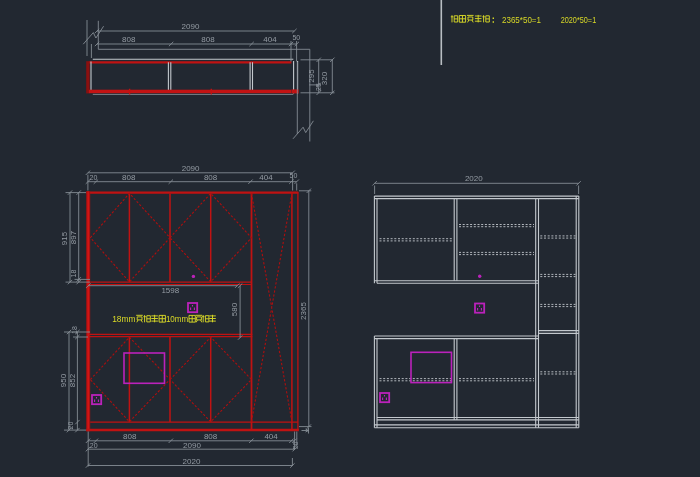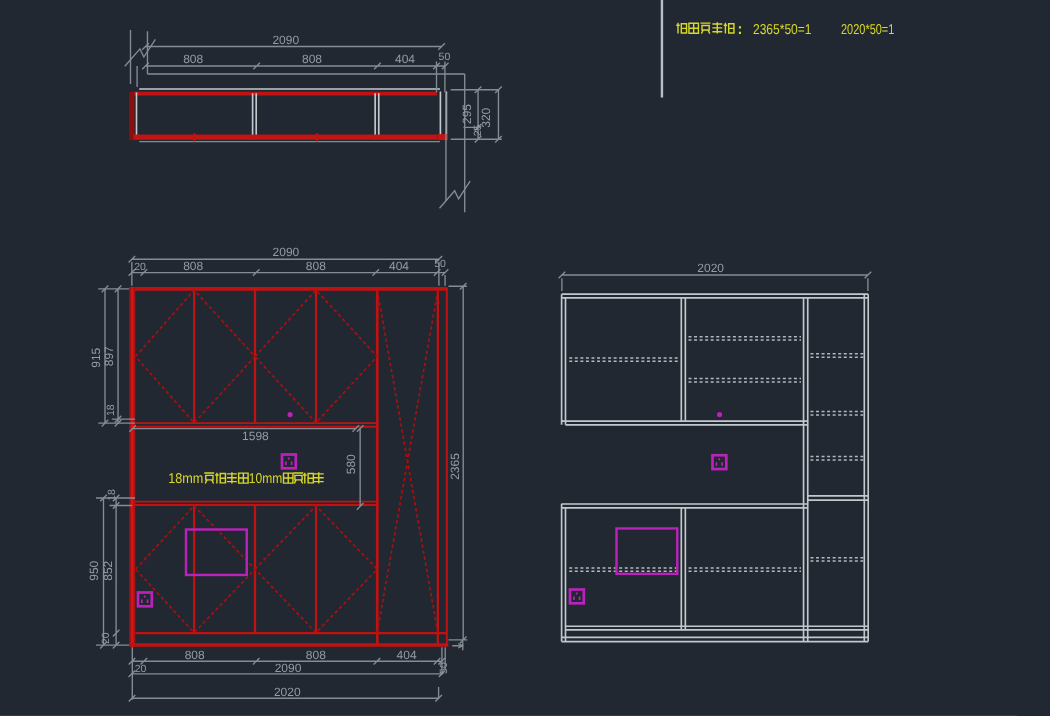--- a/index.html
+++ b/index.html
@@ -1,16 +1,16 @@
 <!DOCTYPE html>
 <html><head>
 <meta charset="utf-8">
 <style>
 html,body{margin:0;padding:0;background:#222831;}
-#wrap{width:700px;height:477px;position:relative;overflow:hidden;background:#ec4899;}
+#wrap{width:700px;height:477px;position:relative;overflow:hidden;background:#d946ef;}
 svg{display:block;font-family:"Liberation Sans",sans-serif;}
 .r{stroke:#c01212;fill:none;}
 .rd{stroke:#ad0f0f;fill:none;stroke-width:1.1;stroke-dasharray:2.3,1.8;}
 .g{stroke:#c3c8cd;fill:none;stroke-width:1.1;}
 .gd{stroke:#b2b7bd;fill:none;stroke-width:1;stroke-dasharray:2,1.7;}
 .d{stroke:#858c94;fill:none;stroke-width:0.9;}
 .dt{fill:#949ba3;font-size:8px;}
 .dts{fill:#949ba3;font-size:7px;}
 .y{stroke:#d8d827;fill:none;stroke-width:0.95;}
 .yt{fill:#d8d827;font-size:9.5px;}

